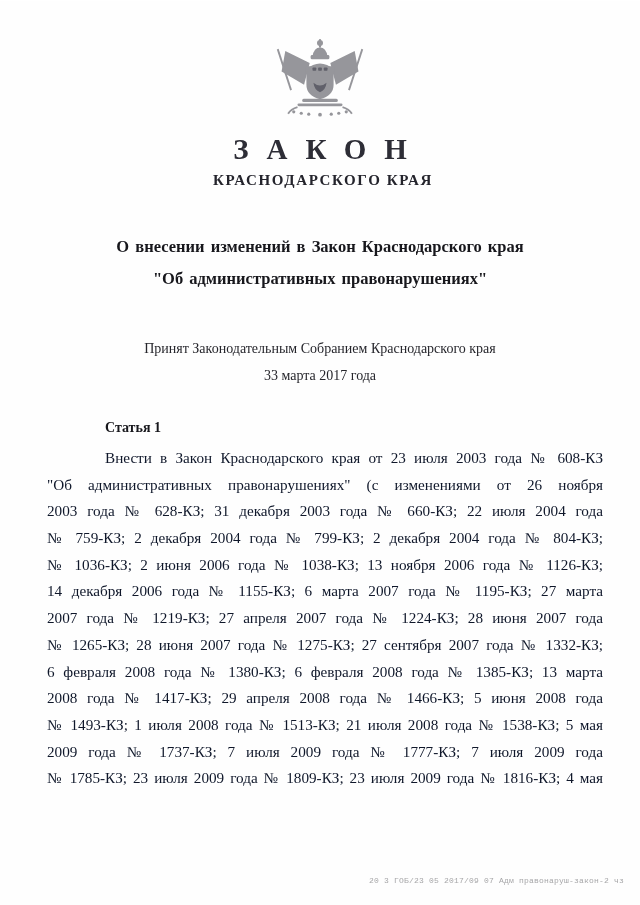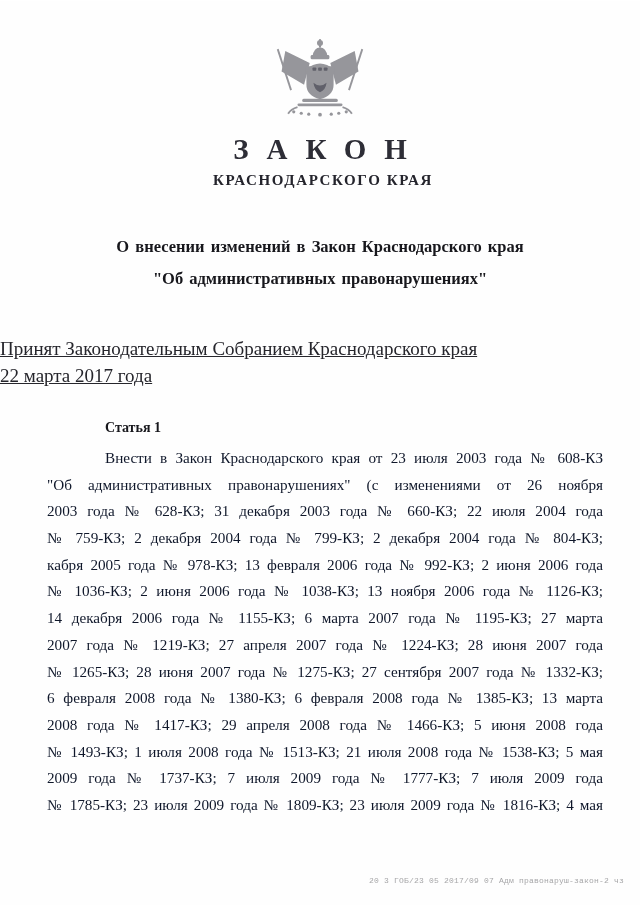--- a/index.html
+++ b/index.html
@@ -48,25 +48,24 @@
     font-size: 16.5px;
     font-weight: bold;
     line-height: 32px;
     word-spacing: 2px;
     color: #17171c;
   }
   .adoption {
     margin-top: 40px;
   }
   .adoption .a-line {
-    text-align: left;
-    font-size: 19px;
+    text-align: center;
+    font-size: 14px;
     line-height: 27px;
     color: #26262c;
-    text-decoration: underline;
   }
   .content {
     padding: 0 37px 0 47px;
   }
   .article-heading {
     margin-top: 31px;
     padding-left: 58px;
     font-size: 14px;
     font-weight: bold;
     color: #17171c;
@@ -149,31 +148,30 @@
 
   <div class="region">КРАСНОДАРСКОГО КРАЯ</div>
 
   <div class="doc-title">
     <div class="t-line">О внесении изменений в Закон Краснодарского края</div>
     <div class="t-line">"Об административных правонарушениях"</div>
   </div>
 
   <div class="adoption">
     <div class="a-line">Принят Законодательным Собранием Краснодарского края</div>
-    <div class="a-line">22 марта 2017 года</div>
+    <div class="a-line">33 марта 2017 года</div>
   </div>
 
   <div class="content">
     <div class="article-heading">Статья 1</div>
     <div class="article-body">
         <div class="body-line indent">Внести в Закон Краснодарского края от 23 июля 2003 года № 608-КЗ</div>
         <div class="body-line">"Об административных правонарушениях" (с изменениями от 26 ноября</div>
         <div class="body-line">2003 года № 628-КЗ; 31 декабря 2003 года № 660-КЗ; 22 июля 2004 года</div>
         <div class="body-line">№ 759-КЗ; 2 декабря 2004 года № 799-КЗ; 2 декабря 2004 года № 804-КЗ;</div>
-        <div class="body-line">кабря 2005 года № 978-КЗ; 13 февраля 2006 года № 992-КЗ; 2 июня 2006 года</div>
         <div class="body-line">№ 1036-КЗ; 2 июня 2006 года № 1038-КЗ; 13 ноября 2006 года № 1126-КЗ;</div>
         <div class="body-line">14 декабря 2006 года № 1155-КЗ; 6 марта 2007 года № 1195-КЗ; 27 марта</div>
         <div class="body-line">2007 года № 1219-КЗ; 27 апреля 2007 года № 1224-КЗ; 28 июня 2007 года</div>
         <div class="body-line">№ 1265-КЗ; 28 июня 2007 года № 1275-КЗ; 27 сентября 2007 года № 1332-КЗ;</div>
         <div class="body-line">6 февраля 2008 года № 1380-КЗ; 6 февраля 2008 года № 1385-КЗ; 13 марта</div>
         <div class="body-line">2008 года № 1417-КЗ; 29 апреля 2008 года № 1466-КЗ; 5 июня 2008 года</div>
         <div class="body-line">№ 1493-КЗ; 1 июля 2008 года № 1513-КЗ; 21 июля 2008 года № 1538-КЗ; 5 мая</div>
         <div class="body-line">2009 года № 1737-КЗ; 7 июля 2009 года № 1777-КЗ; 7 июля 2009 года</div>
         <div class="body-line">№ 1785-КЗ; 23 июля 2009 года № 1809-КЗ; 23 июля 2009 года № 1816-КЗ; 4 мая</div>
       </div>

